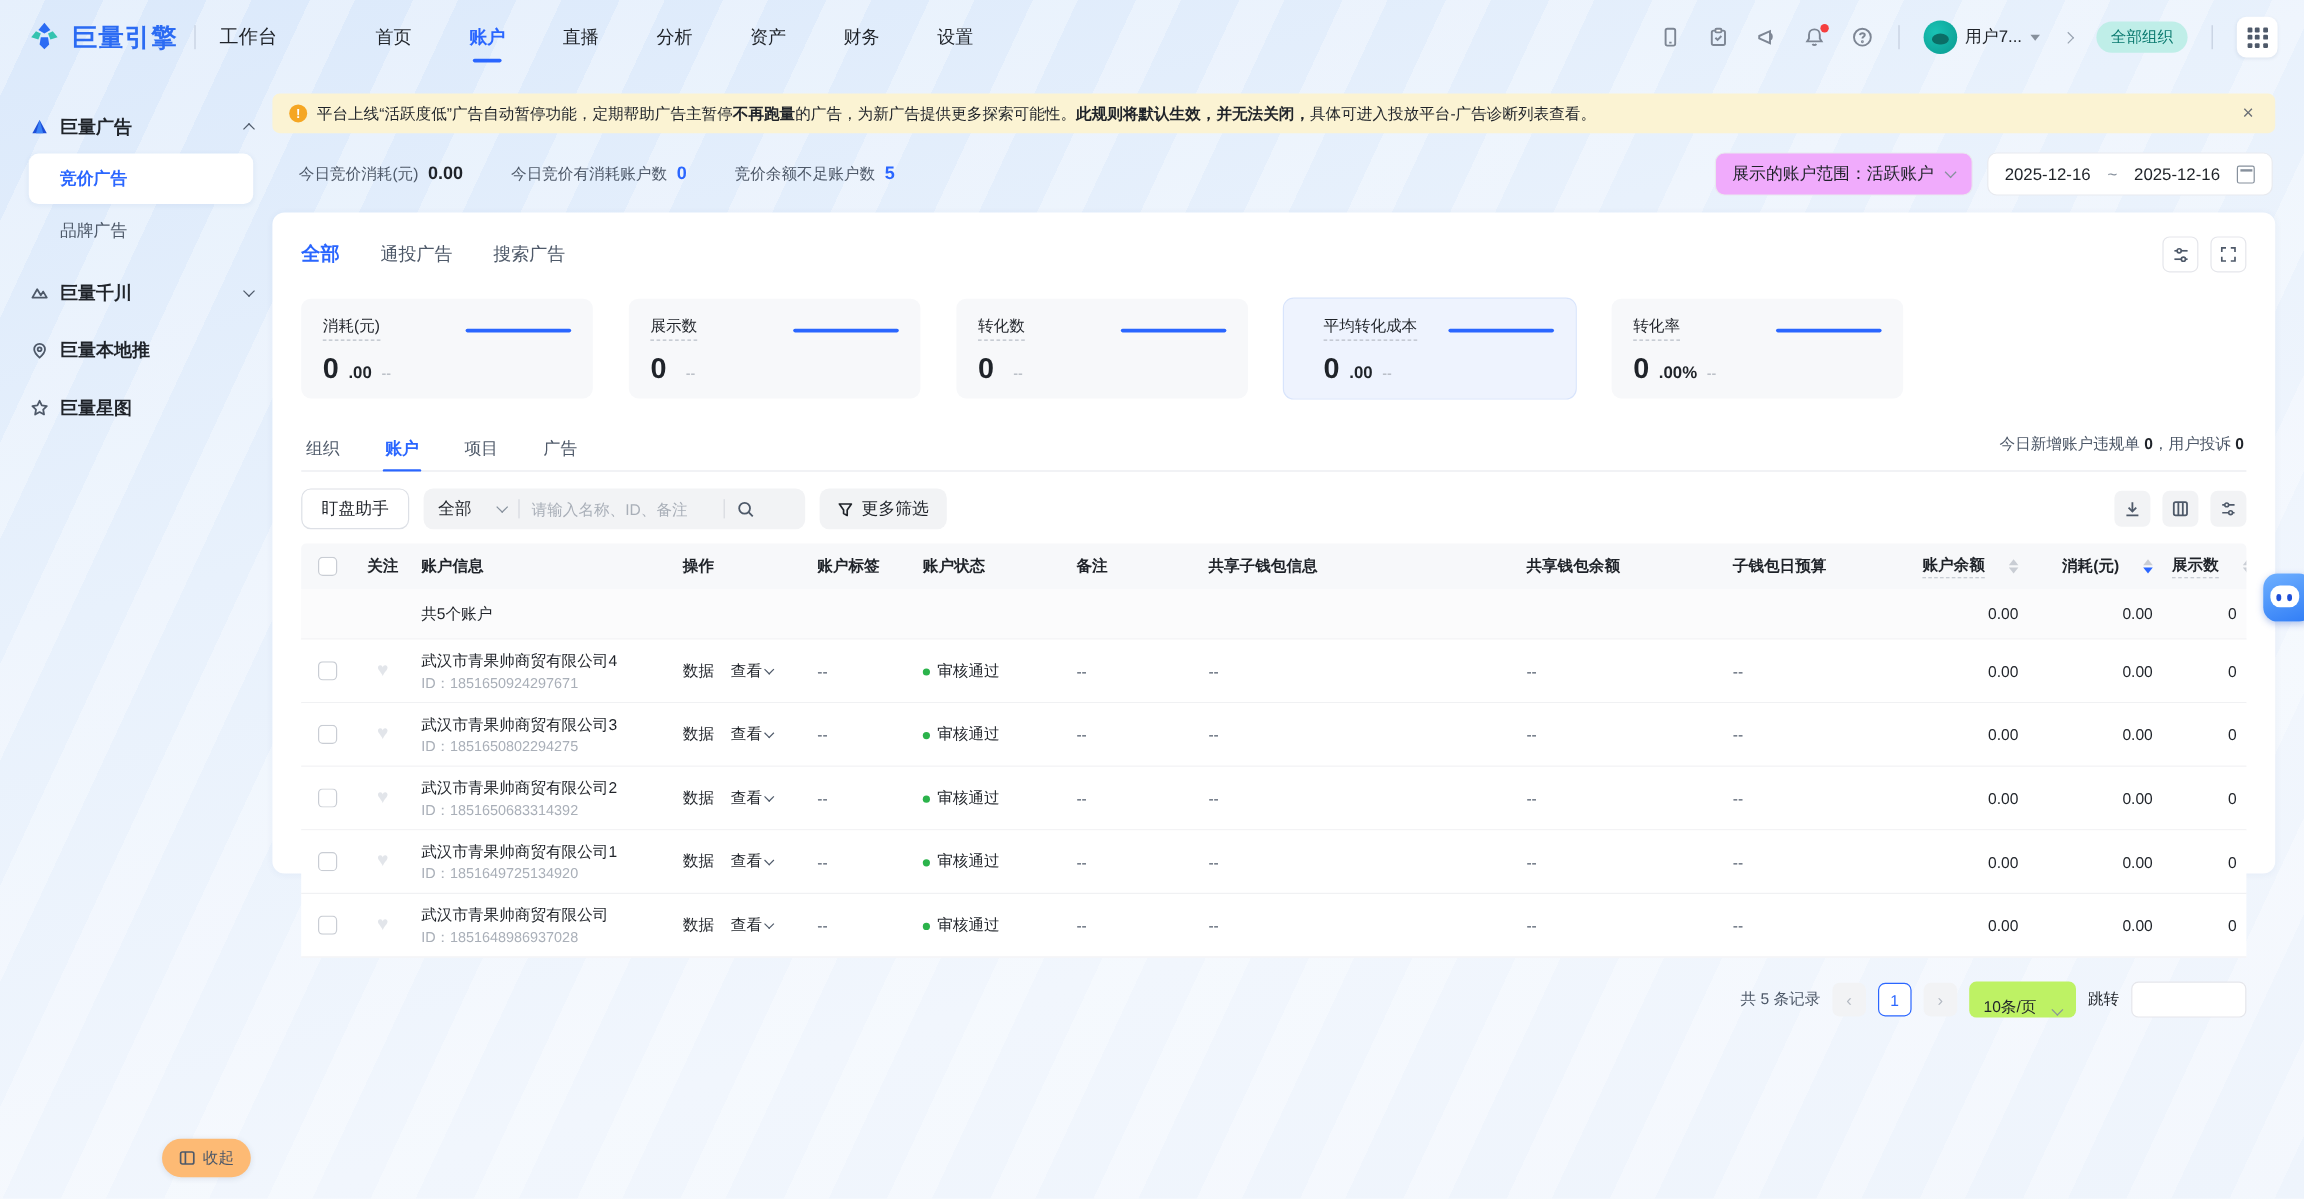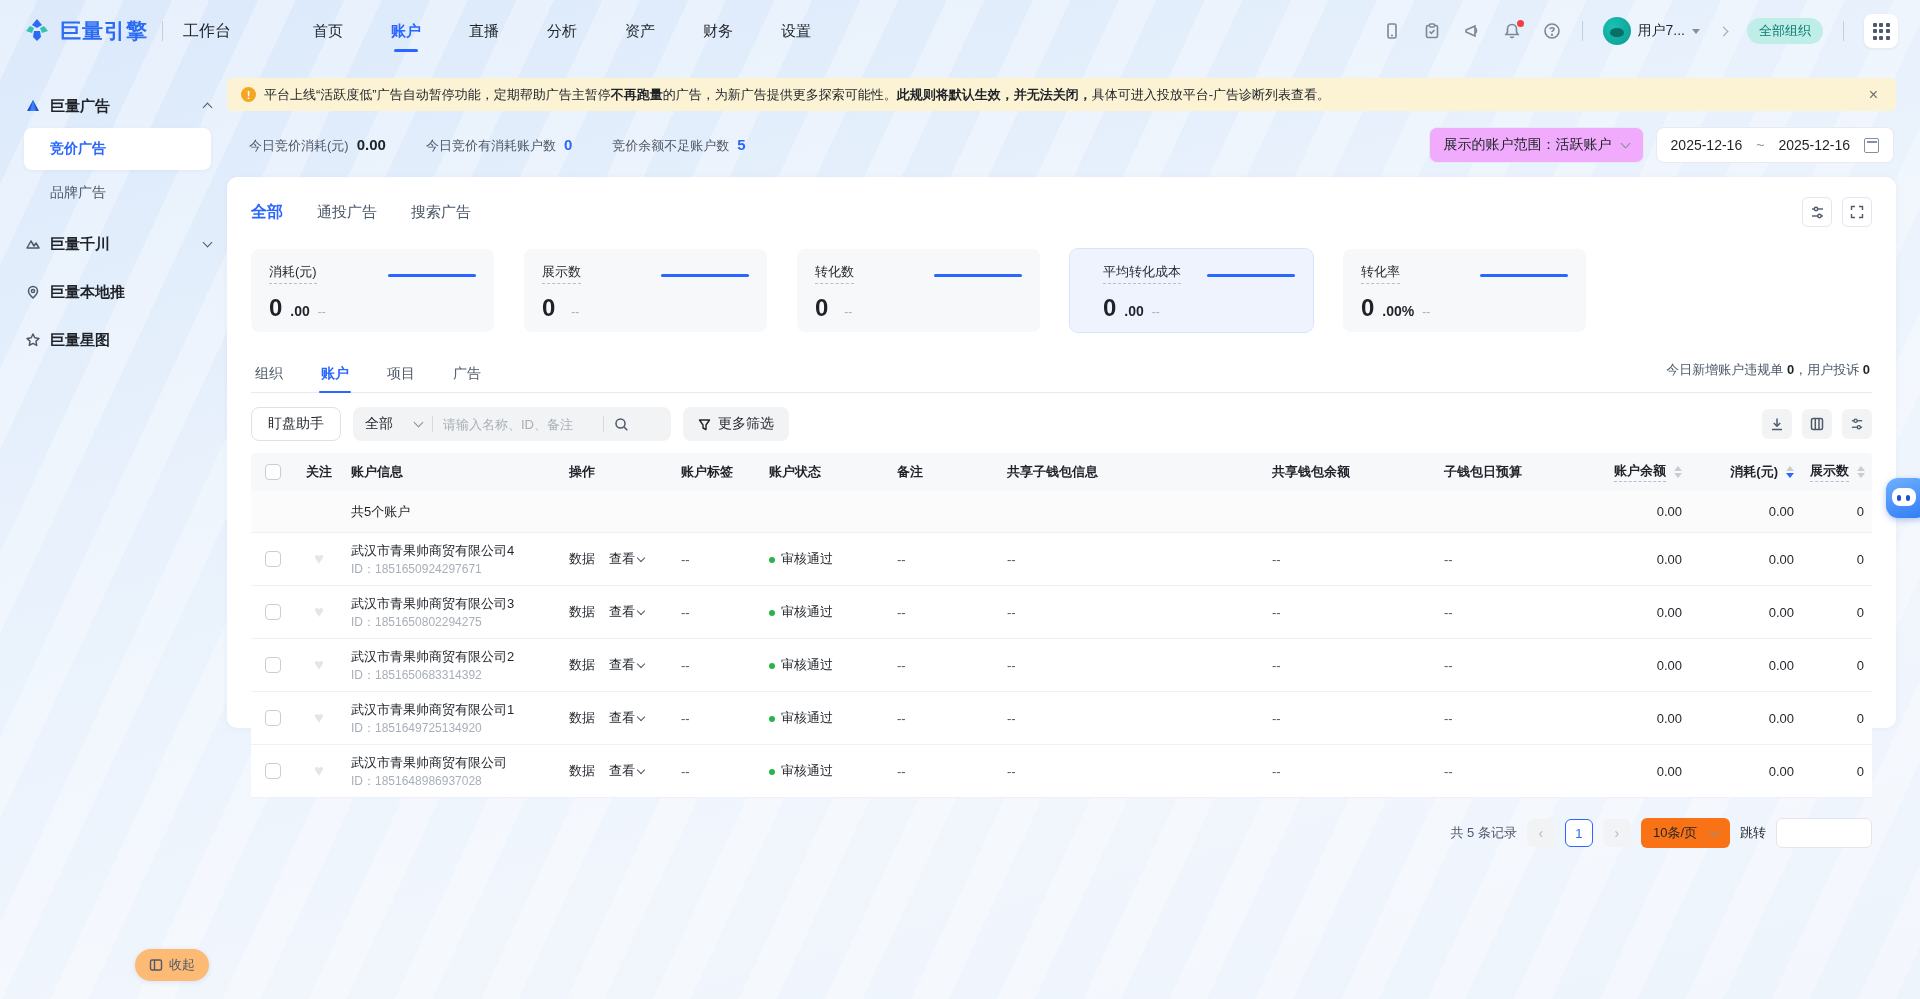--- a/index.html
+++ b/index.html
@@ -130,33 +130,33 @@
   .c-cost{ width:112px; text-align:right; }
   .c-impr{ width:70px; text-align:right; }
   .checkbox{ width:16px; height:16px; border:1px solid #c9cdd4; border-radius:4px; background:#fff; cursor:pointer; }
   .heart{ color:#e2e5ea; font-size:16px; cursor:pointer; }
   .acc-name{ color:#1f2329; line-height:17px; }
   .acc-id{ color:#a9afb8; font-size:12px; line-height:16px; margin-top:2px; }
   .op-links{ display:flex; align-items:center; gap:14px; }
   .op-link{ cursor:pointer; color:#1f2329; display:flex; align-items:center; gap:3px; }
   .status-dot{ width:6px; height:6px; border-radius:50%; background:#2bb34b; display:inline-block; margin-right:6px; }
   .dim{ color:#4e5969; }
-  .sort-head{ display:inline-flex; align-items:center; gap:8px; justify-content:flex-end; cursor:pointer; }
+  .sort-head{ display:inline-flex; align-items:center; gap:20px; justify-content:flex-end; cursor:pointer; }
   .dashed-u{ border-bottom:1px dashed #b9bec7; padding-bottom:1px; }
   .sorter{ display:inline-flex; flex-direction:column; gap:2px; }
   .s-up{ width:0;height:0;border-left:4px solid transparent;border-right:4px solid transparent;border-bottom:5px solid #c9cdd4; }
   .s-dn{ width:0;height:0;border-left:4px solid transparent;border-right:4px solid transparent;border-top:5px solid #c9cdd4; }
   .s-dn.on{ border-top-color:#2a66ff; }
   .mini-chev{ width:6px; height:6px; border-right:1.4px solid #4e5969; border-bottom:1.4px solid #4e5969; transform:rotate(45deg); margin-bottom:2px; display:inline-block; }
 
   
   .pager{ display:flex; align-items:center; justify-content:flex-end; gap:10px; margin-top:20px; color:#4e5969; font-size:13px; }
   .pg-btn{ width:28px; height:28px; border-radius:6px; background:#f2f3f5; color:#b3b9c2; display:flex; align-items:center; justify-content:center; font-size:14px; cursor:pointer; }
   .pg-cur{ width:28px; height:28px; border-radius:6px; border:1px solid #2a66ff; color:#2a66ff; background:#fff; display:flex; align-items:center; justify-content:center; cursor:pointer; }
-  .pg-size{ background:#f97316; border-radius:6px; height:30px; display:flex; align-items:center; gap:14px; padding:0 12px; cursor:pointer; color:#1f2329; }
+  .pg-size{ background:#bef264; border-radius:6px; height:30px; display:flex; align-items:flex-end; gap:14px; padding:0 12px; cursor:pointer; color:#1f2329; }
   .jump-input{ width:96px; height:30px; border:1px solid #e5e6eb; border-radius:6px; background:#fff; outline:none; padding:0 8px; font-family:inherit; }
 
   .mascot{ position:absolute; right:-8px; top:478px; width:42px; height:48px; cursor:pointer; z-index:5; }
   .mascot .head{ width:42px; height:40px; border-radius:12px; background:linear-gradient(160deg,#6fb0ff,#2f7cf6); box-shadow:0 2px 6px rgba(40,90,200,.35); position:relative; }
   .mascot .face{ position:absolute; left:6px; top:10px; width:24px; height:18px; border-radius:8px; background:#fff; }
   .mascot .eye{ position:absolute; top:7px; width:4px; height:6px; border-radius:2px; background:#1f4fd8; }
 </style>
 </head>
 <body>
 

